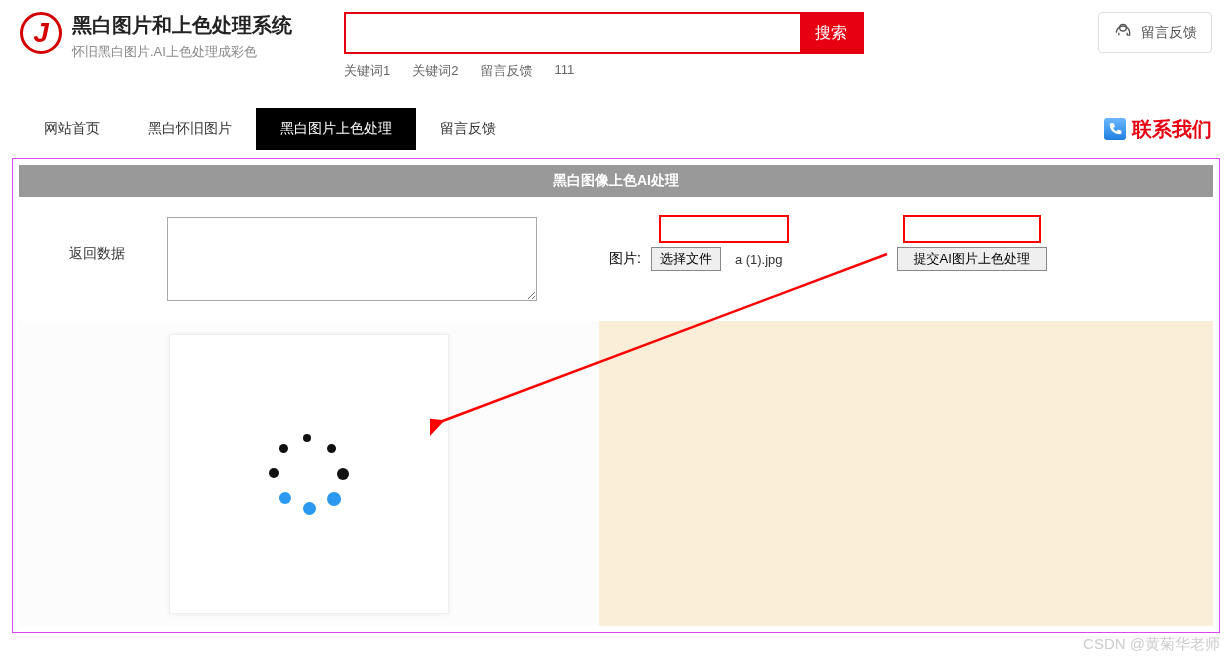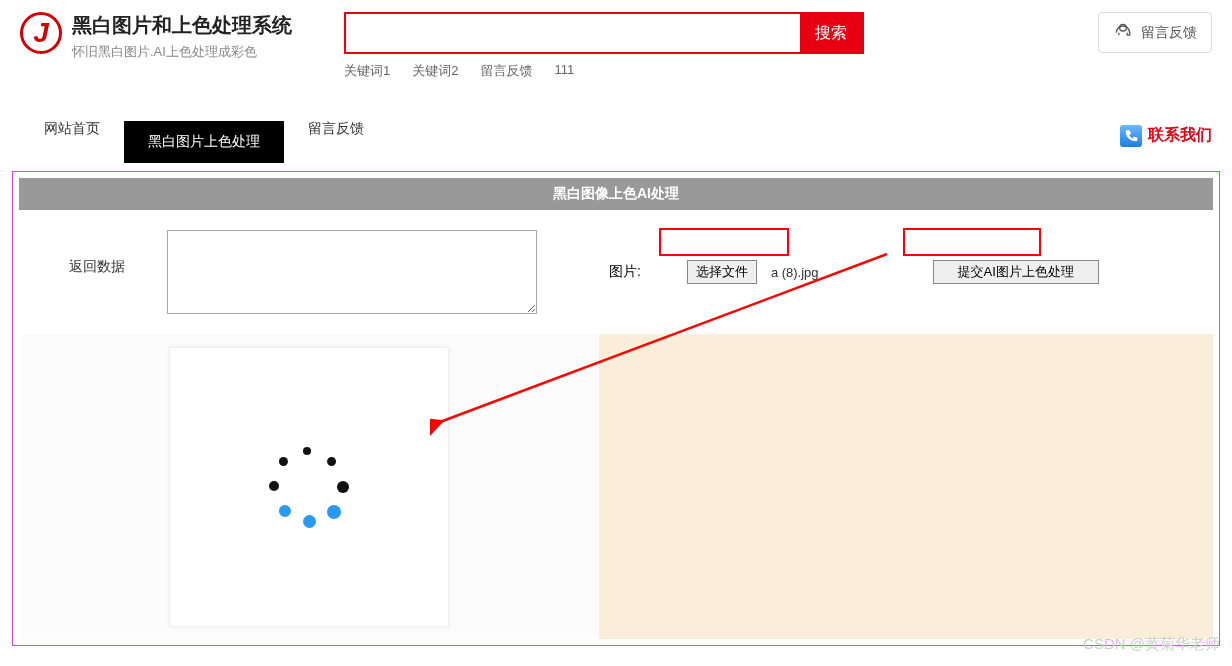--- a/index.html
+++ b/index.html
@@ -20,37 +20,37 @@
     .keywords { display: flex; gap: 22px; margin-top: 8px; font-size: 13px; color: #666; }
     .keywords span { cursor: pointer; }
     
     .feedback-top { margin-left: auto; border: 1px solid #ddd; border-radius: 4px; padding: 8px 14px; display: flex; align-items: center; gap: 8px; font-size: 14px; color: #555; cursor: pointer; }
     .headset-icon svg { width: 20px; height: 20px; }
     
     
     .nav-wrap { display: flex; align-items: center; margin-top: 28px; padding: 0 20px; }
     .nav { display: flex; }
     .nav-item { padding: 12px 24px; font-size: 14px; color: #333; cursor: pointer; white-space: nowrap; }
-    .nav-item.active { background: #000; color: #fff; margin-top: 13px; }
-    .contact-us { margin-left: auto; display: flex; align-items: center; gap: 6px; color: #e60012; font-size: 16px; font-weight: bold; justify-content: space-between; }
+    .nav-item.active { background: #000; color: #fff; }
+    .contact-us { margin-left: auto; display: flex; align-items: center; gap: 6px; color: #e60012; font-size: 20px; font-weight: bold; justify-content: space-between; }
     .phone-icon { width: 22px; height: 22px; background: linear-gradient(#6bb8ff, #1e7fe0); border-radius: 3px; display: flex; align-items: center; justify-content: center; color: #fff; font-size: 14px; }
     
     
     .main-panel { margin: 8px 12px 0 12px; border: 1px solid #d946ef; padding: 6px; }
     .panel-header { background: #999; color: #fff; text-align: center; font-size: 14px; font-weight: bold; padding: 7px 0; }
     
     .form-row { display: flex; border-bottom: 0px solid #eee; margin-top: 8px; }
     .left-cell { width: 580px; display: flex; align-items: flex-start; padding: 12px 20px; gap: 42px; }
     .label-text { font-size: 14px; color: #333; padding-top: 28px; margin-left: 30px; }
     .textarea-box { width: 370px; height: 84px; border: 1px solid #aaa; resize: both; font-size: 13px; padding: 4px; }
     
     .right-cell { flex: 1; display: flex; align-items: center; padding: 12px 10px; gap: 10px; font-size: 14px; position: relative; }
-    .file-btn { border: 1px solid #888; background: #efefef; padding: 2px 8px; font-size: 13px; cursor: pointer; margin-left: 36px; }
+    .file-btn { border: 1px solid #888; background: #efefef; padding: 2px 8px; font-size: 13px; cursor: pointer; }
     .file-name { font-size: 13px; color: #333; padding: 2px 4px; }
-    .submit-btn { border: 1px solid #888; background: #efefef; padding: 2px 24px; font-size: 13px; cursor: pointer; margin-left: 100px; }
+    .submit-btn { border: 1px solid #888; background: #efefef; padding: 2px 16px; font-size: 13px; cursor: pointer; margin-left: 100px; }
     
     
     .red-box-1 { position: absolute; border: 2px solid #ff0000; pointer-events: none; left: 640px; top: 10px; width: 130px; height: 28px; }
     .red-box-2 { position: absolute; border: 2px solid #ff0000; pointer-events: none; left: 884px; top: 10px; width: 138px; height: 28px; }
     
     
     .preview-row { display: flex; margin-top: 8px; height: 305px; }
     .preview-left { width: 580px; background: #fcfcfc; display: flex; align-items: center; justify-content: center; position: relative; padding: 10px; }
     .preview-box { width: 280px; height: 280px; border: 1px solid #eee; box-shadow: 0 0 6px rgba(0,0,0,0.06); display: flex; align-items: center; justify-content: center; background: #fff; }
     .preview-right { flex: 1; background: #fbeed9; }
@@ -101,20 +101,21 @@
           <path d="M17 17v-3"></path>
         </svg>
     </span>
     <span>留言反馈</span>
   </div>
 </div>
 
 <div class="nav-wrap">
   <div class="nav">
     <div class="nav-item">网站首页</div>
+    <div class="nav-item">黑白怀旧图片</div>
     <div class="nav-item active">黑白图片上色处理</div>
     <div class="nav-item">留言反馈</div>
   </div>
   <div class="contact-us">
     <span class="phone-icon">
       <svg width="14" height="14" viewBox="0 0 24 24" fill="#fff">
           <path d="M6 2h4l2 6-3 2c1 3 3 5 6 6l2-3 6 2v4c0 1-1 2-2 2C10 21 3 14 3 4c0-1 1-2 2-2z"></path>
         </svg>
     </span>
     <span>联系我们</span>
@@ -125,21 +126,21 @@
   <div class="panel-header">黑白图像上色AI处理</div>
 
   <div class="form-row" style="position:relative;">
     <div class="left-cell">
       <div class="label-text">返回数据</div>
       <textarea class="textarea-box" style=""></textarea>
     </div>
     <div class="right-cell">
       <span>图片:</span>
       <button class="file-btn">选择文件</button>
-      <span class="file-name">a (8).jpg</span>
+      <span class="file-name">a (1).jpg</span>
       <button class="submit-btn">提交AI图片上色处理</button>
     </div>
     <div class="red-box-1"></div>
     <div class="red-box-2"></div>
   </div>
 
   <div class="preview-row">
     <div class="preview-left">
       <div class="preview-box">
         <div class="spinner">

